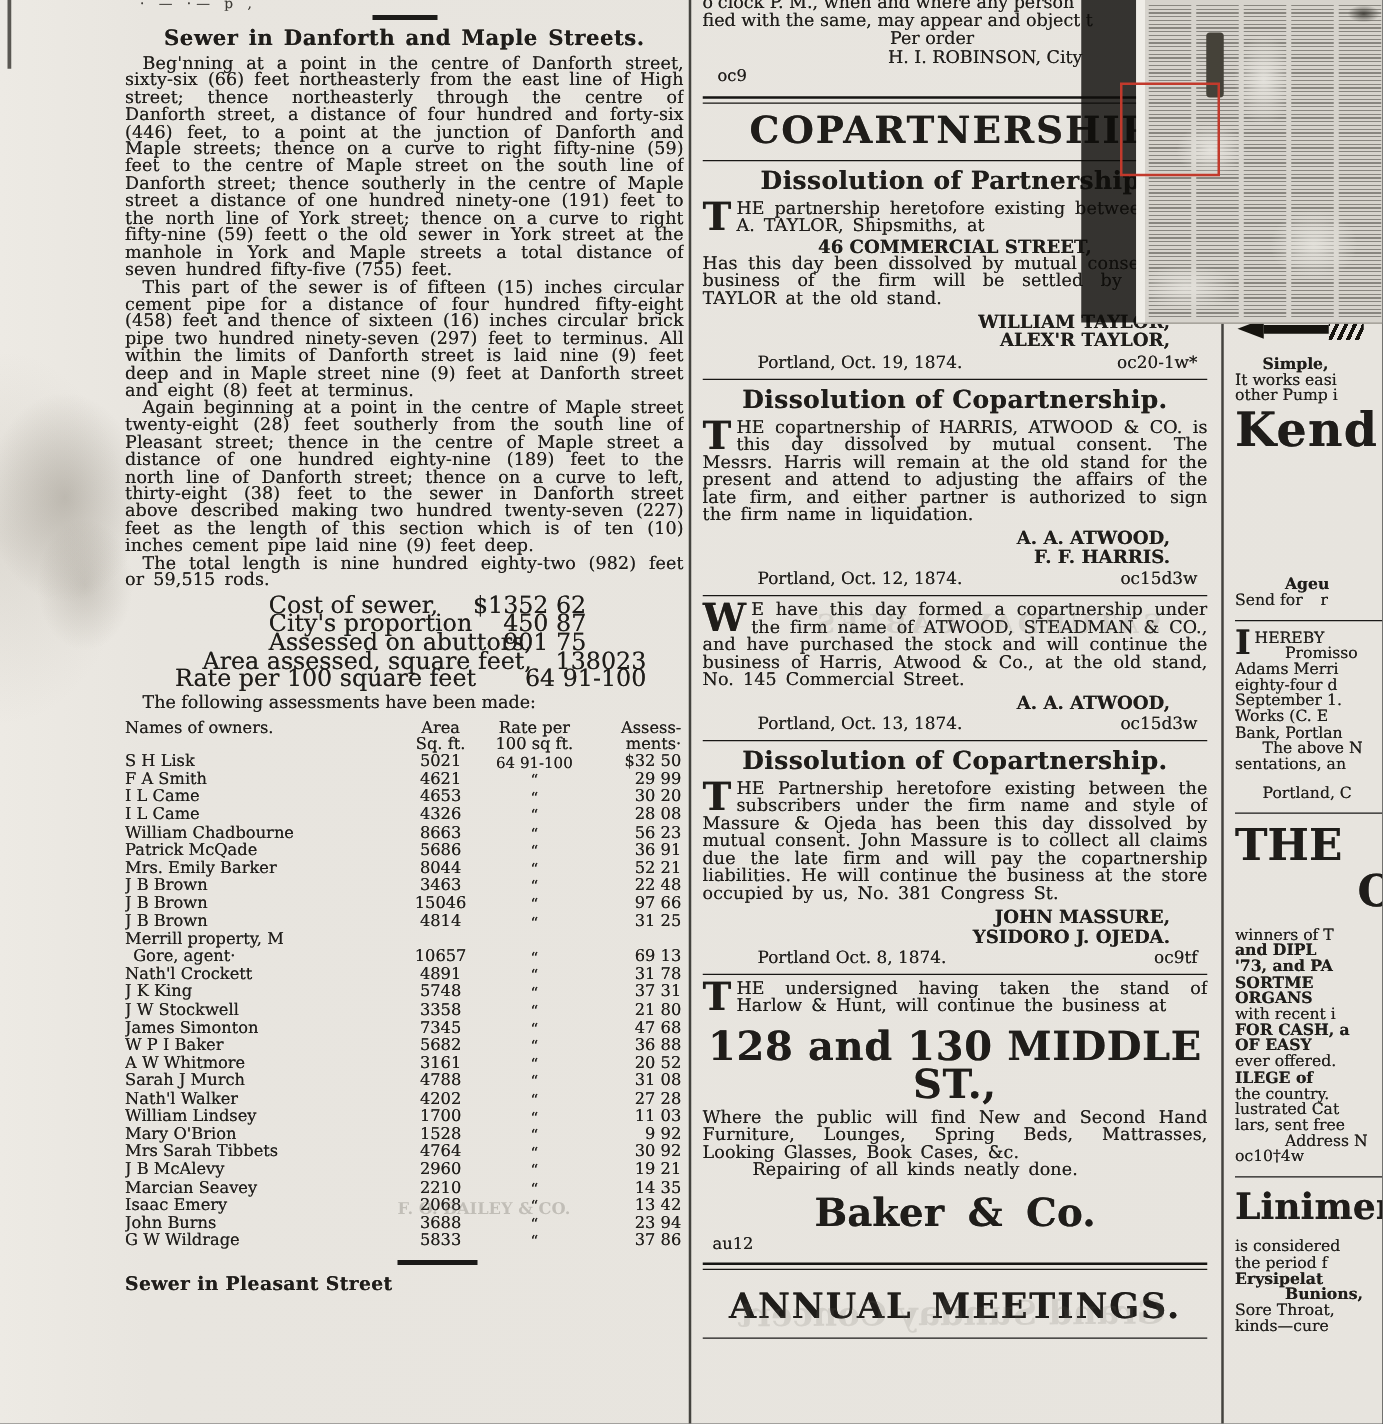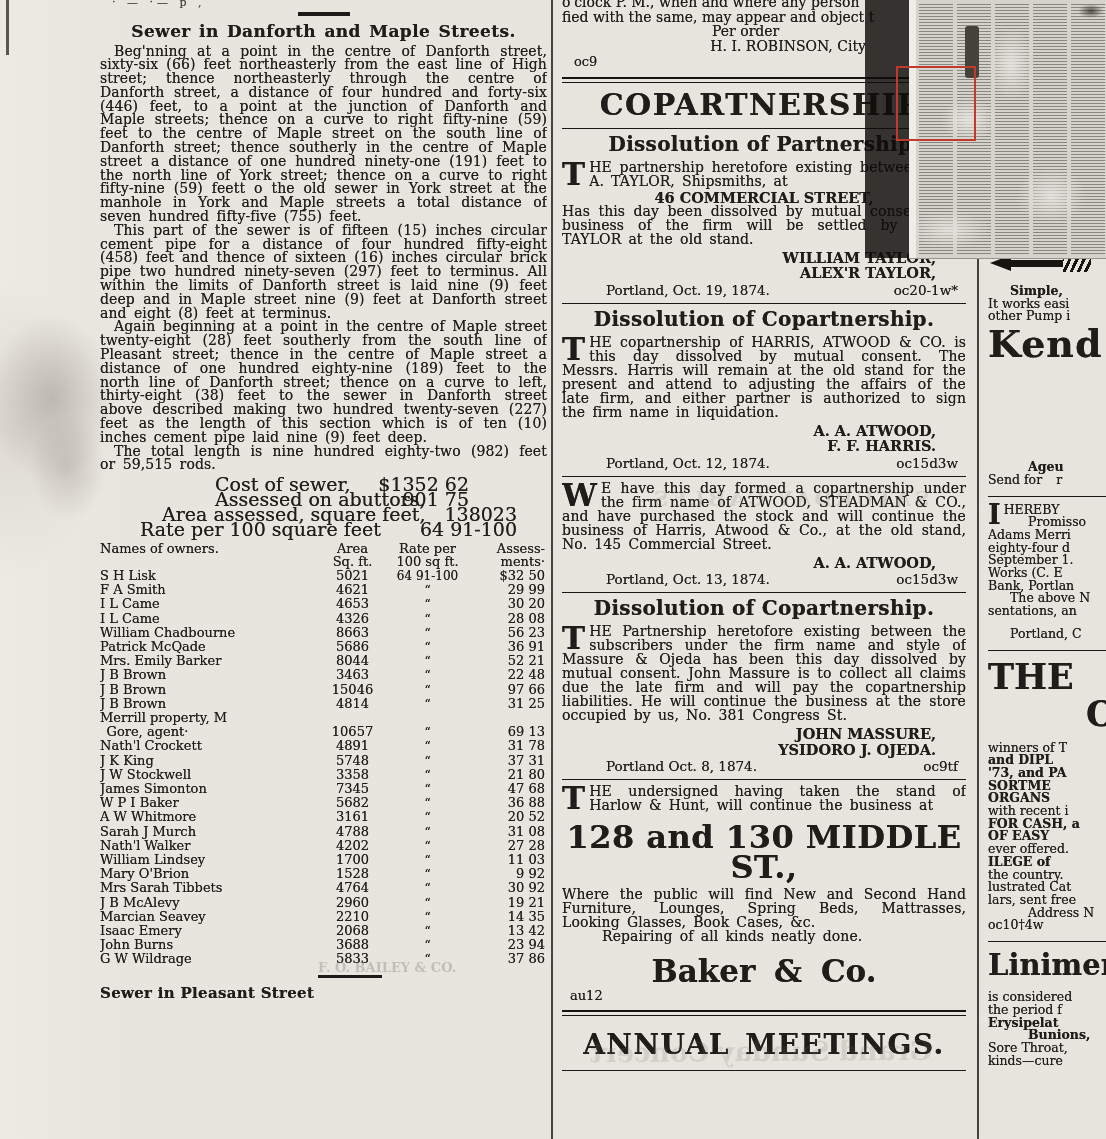--- a/index.html
+++ b/index.html
@@ -123,33 +123,38 @@
     <p class="para">This part of the sewer is of fifteen (15) inches circular cement pipe for a distance of four hundred fifty-eight (458) feet and thence of sixteen (16) inches circular brick pipe two hundred ninety-seven (297) feet to terminus. All within the limits of Danforth street is laid nine (9) feet deep and in Maple street nine (9) feet at Danforth street and eight (8) feet at terminus.</p>
     <p class="para">Again beginning at a point in the centre of Maple street twenty-eight (28) feet southerly from the south line of Pleasant street; thence in the centre of Maple street a distance of one hundred eighty-nine (189) feet to the north line of Danforth street; thence on a curve to left, thirty-eight (38) feet to the sewer in Danforth street above described making two hundred twenty-seven (227) feet as the length of this section which is of ten (10) inches cement pipe laid nine (9) feet deep.</p>
     <p class="para">The total length is nine hundred eighty-two (982) feet or 59,515 rods.</p>
 
     <div class="cost">
       <div class="crow">
         <span class="cl li1">Cost of sewer,</span>
         <span class="cv va">$1352 62</span>
       </div>
       <div class="crow">
+        <span class="cl li1">City's proportion</span>
+        <span class="cv va">450 87</span>
+      </div>
+      <div class="crow">
         <span class="cl li1">Assessed on abuttors,</span>
         <span class="cv va">901 75</span>
       </div>
       <div class="crow">
         <span class="cl li2">Area assessed, square feet,</span>
         <span class="cv vb">138023</span>
       </div>
       <div class="crow">
         <span class="cl li3">Rate per 100 square feet</span>
         <span class="cv vb">64 91-100</span>
       </div>
     </div>
 
+    <div class="intro">The following assessments have been made:</div>
 
     <div class="thead">
       <div>
         <div>Names of owners.</div>
           <div></div>
       </div>
       <div class="hc1">
         <div>Area</div>
           <div>Sq. ft.</div>
       </div>

